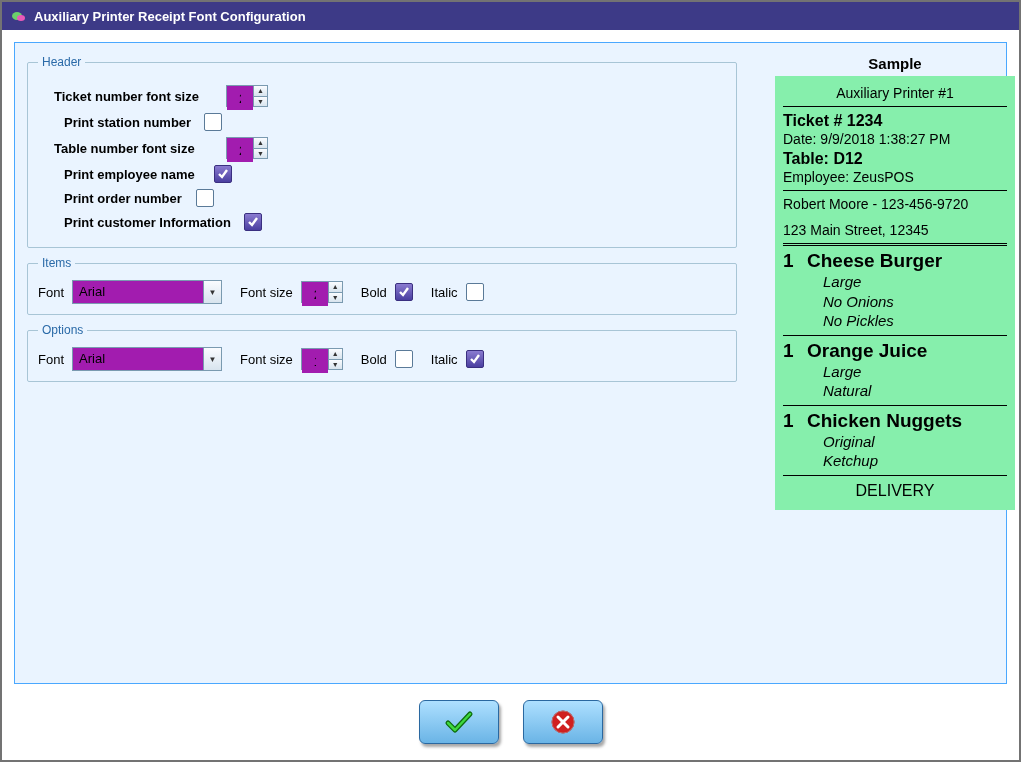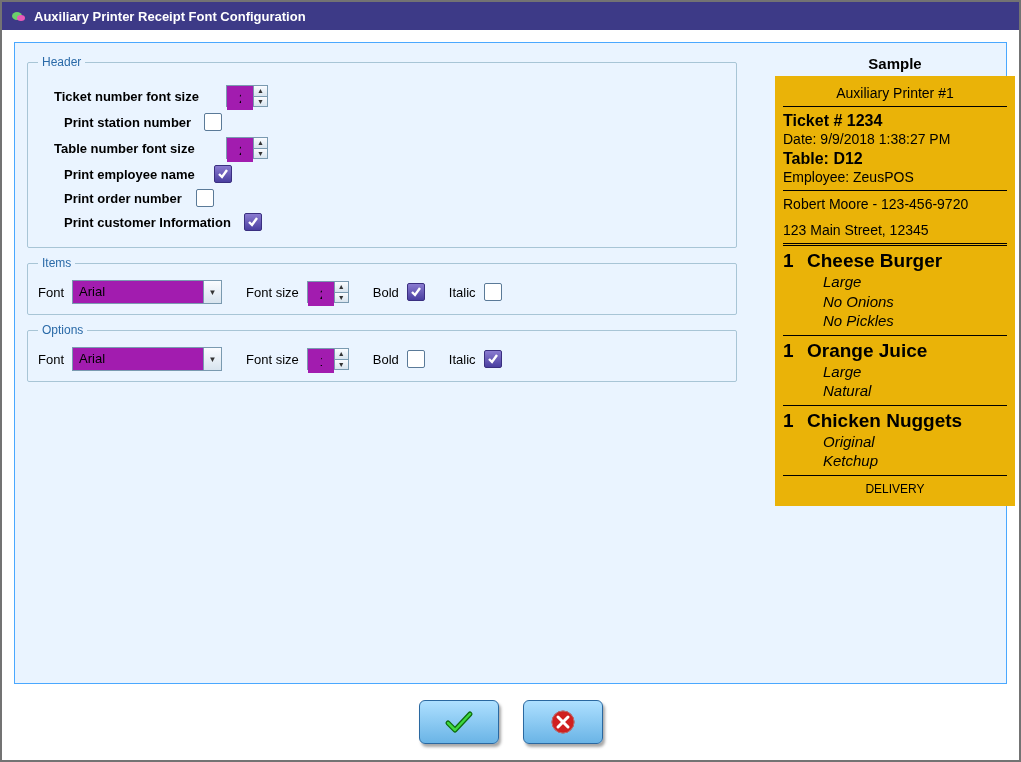--- a/index.html
+++ b/index.html
@@ -117,42 +117,42 @@
   }
   .sample-col {
     position:absolute;
     left:760px; top:12px;
     width:240px;
   }
   .sample-title {
     text-align:center;font-weight:bold;font-size:15px;margin-bottom:4px;color:#000;
   }
   .receipt {
-    background:#eab308;
+    background:#86efac;
     padding:8px 8px 10px 8px;
   }
   .receipt .center{text-align:center;}
   .receipt hr{border:none;border-top:1px solid #000;margin:4px 0;}
   .receipt hr.dbl{border:none;border-top:3px double #000;margin:4px 0;height:3px;}
   .r-big{font-size:16px;font-weight:bold;line-height:1.2;}
   .r-med{font-size:14px;line-height:1.3;}
   .item-line{display:flex;font-size:19px;font-weight:bold;margin-top:4px;}
   .item-line .qty{width:24px;flex-shrink:0;}
   .opt-line{font-size:15px;font-style:italic;margin-left:40px;line-height:1.3;}
   .footer-btns{
     position:absolute;left:0;right:0;bottom:10px;height:56px;display:flex;align-items:center;justify-content:center;gap:24px;
   }
   .big-btn{
     width:80px;height:44px;border:1px solid #2a68a0;border-radius:6px;
     background:linear-gradient(#aee0ff,#6ab4e6);
     box-shadow:2px 3px 3px rgba(0,0,0,0.35);
     display:flex;align-items:center;justify-content:center;cursor:pointer;
   }
   .items-row{display:flex;align-items:center;}
-  .items-row .seg{display:flex;align-items:center;margin-right:24px;justify-content:space-between;}
+  .items-row .seg{display:flex;align-items:center;margin-right:18px;justify-content:space-between;}
   .items-row .seg label.lbl{margin-right:8px;}
 </style>
 </head>
 <body>
 
 <div class="window">
   <div class="titlebar">
     <span class="app-icon">
       <span class="bubble1"></span>
         <span class="bubble2"></span>
@@ -330,21 +330,21 @@
               <div class="opt-line">Natural</div>
               <hr>
               <div class="item-line">
                 <span class="qty">1</span>
                 <span>Chicken Nuggets</span>
               </div>
               <div class="opt-line">Original</div>
               <div class="opt-line">Ketchup</div>
               <hr>
             </div>
-          <div class="center" style="font-size:12px;margin-top:6px">DELIVERY</div>
+          <div class="center" style="font-size:16px;margin-top:6px">DELIVERY</div>
         </div>
       </div>
 
     </div>
 
     <div class="footer-btns">
       <div class="big-btn">
         <svg width="30" height="24" viewBox="0 0 30 24">
           <polyline points="4,13 11,20 26,4" fill="none" stroke="#0d6b0d" stroke-width="5" stroke-linecap="round" stroke-linejoin="round"></polyline>
           <polyline points="4,13 11,20 26,4" fill="none" stroke="#3fd83f" stroke-width="2.5" stroke-linecap="round" stroke-linejoin="round"></polyline>

